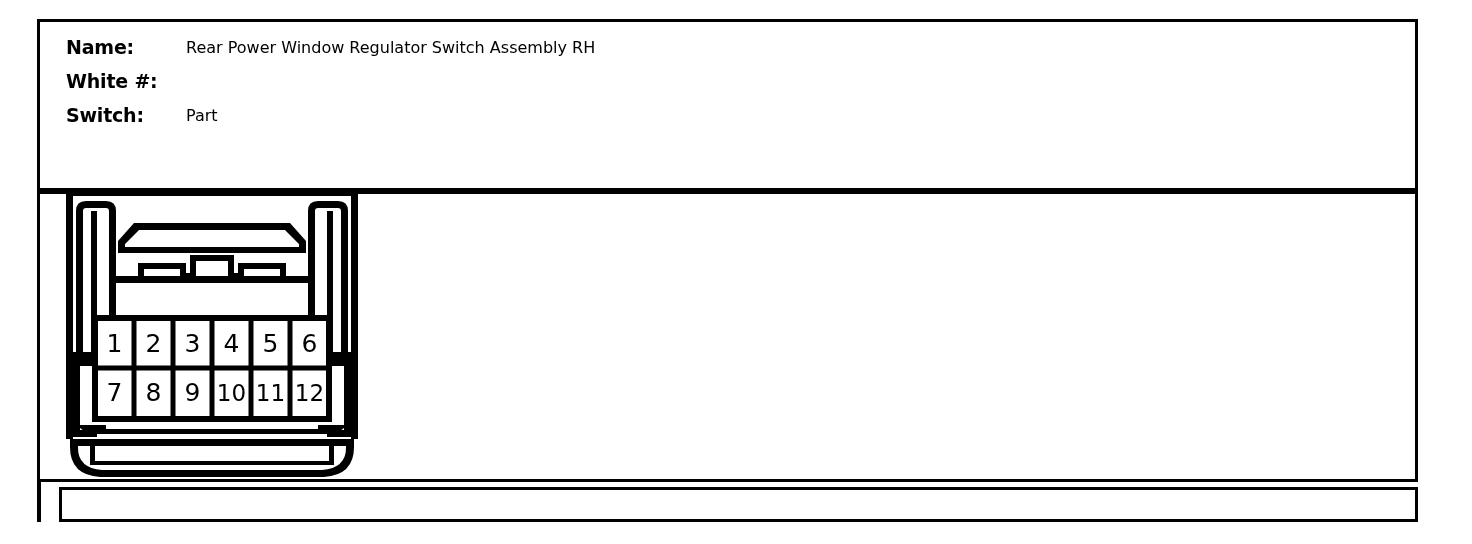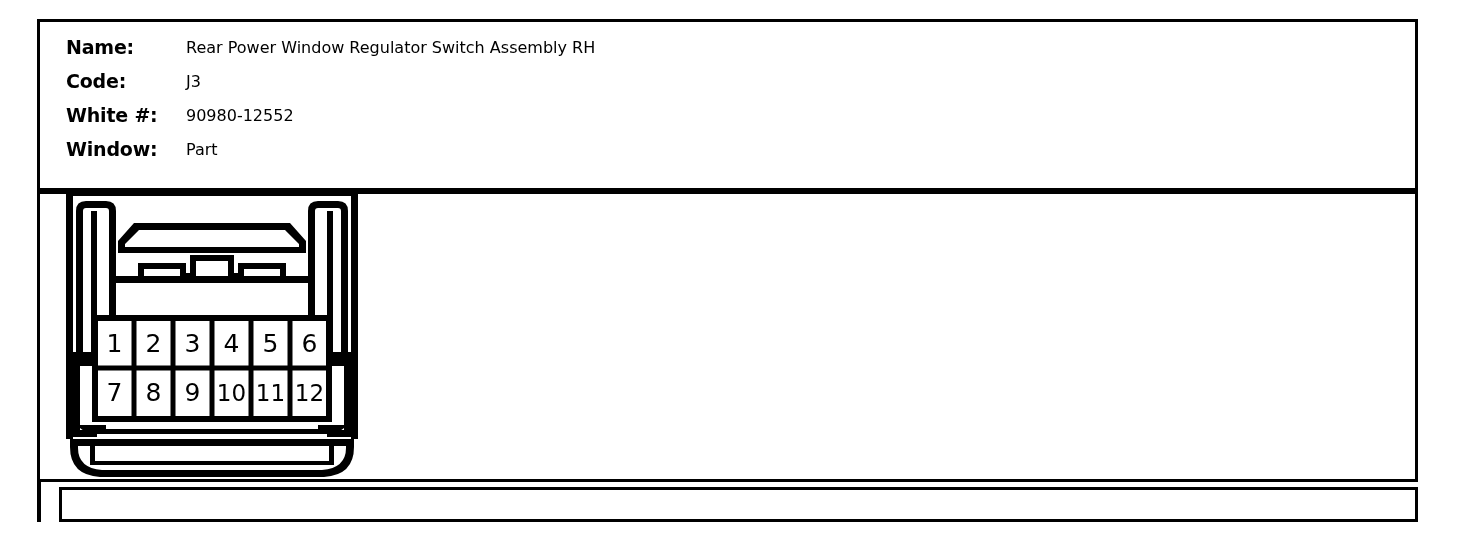--- a/index.html
+++ b/index.html
@@ -119,32 +119,27 @@
   <div class="frame-left"></div>
 
   <div class="info-box">
     <div class="info-table">
 
       <div class="info-row">
         <span class="info-label">Name:</span>
         <span class="info-value">Rear Power Window Regulator Switch Assembly RH</span>
       </div>
 
-      <div class="info-row">
-        <span class="info-label">Code:</span>
-        <span class="info-value">J3</span>
-      </div>
 
       <div class="info-row">
         <span class="info-label">White #:</span>
-        <span class="info-value">90980-12552</span>
       </div>
 
       <div class="info-row">
-        <span class="info-label">Window:</span>
+        <span class="info-label">Switch:</span>
         <span class="info-value">Part</span>
       </div>
 
     </div>
   </div>
 
   <div class="draw-box">
 
     <div class="connector">
       <svg width="300" height="294" viewBox="0 0 300 294" xmlns="http://www.w3.org/2000/svg">

